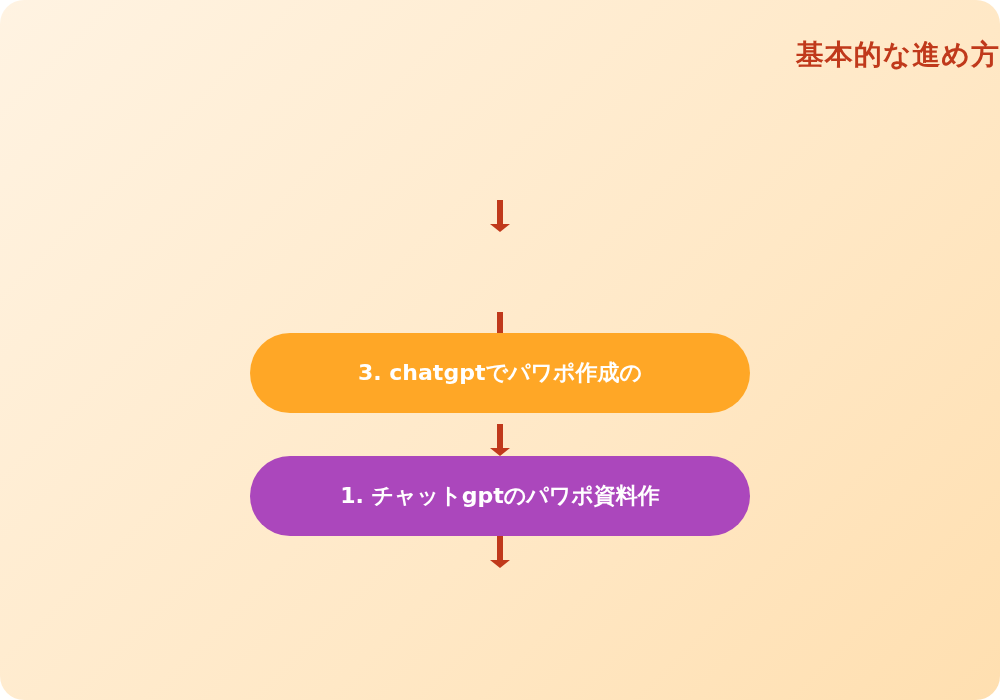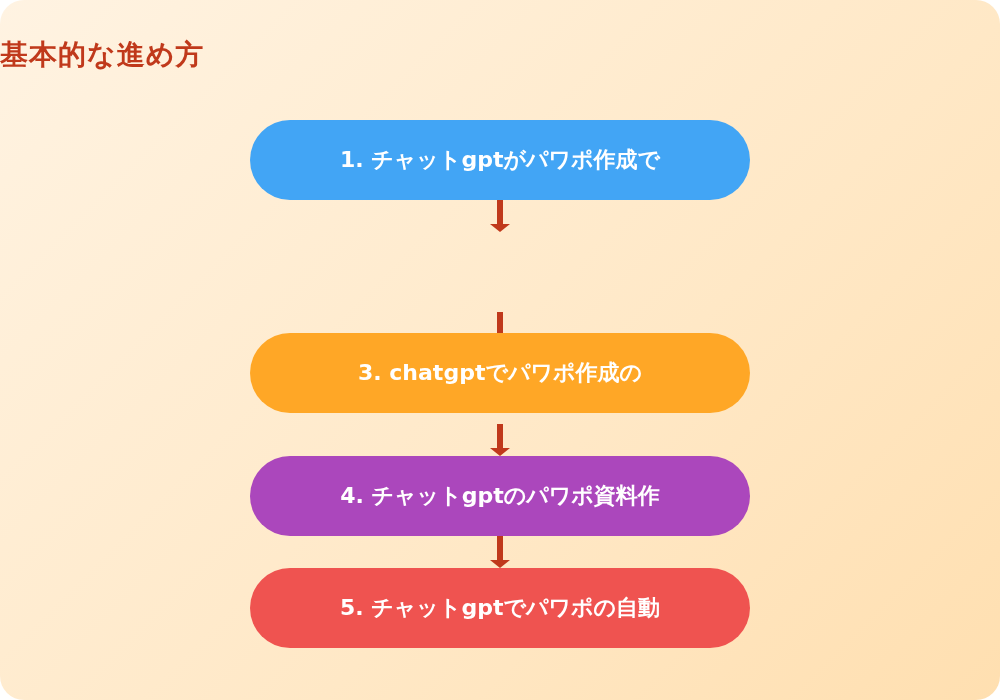--- a/index.html
+++ b/index.html
@@ -4,21 +4,21 @@
 <style>
   html, body { margin:0; padding:0; }
   body { width:1000px; height:700px; background:#ffffff; font-family:"DejaVu Sans", "Liberation Sans", sans-serif; }
   .canvas {
     position:absolute; left:0; top:0; width:1000px; height:700px;
     border-radius:24px;
     background:linear-gradient(135deg, #fff3e2 0%, #ffe8c6 60%, #ffdfb0 100%);
     overflow:hidden;
   }
   .title {
-    position:absolute; left:0; top:36px; width:1000px; text-align:left;
+    position:absolute; left:0; top:36px; width:1000px; text-align:right;
     font-size:28px; font-weight:bold; color:#c0391b; letter-spacing:1px;
   }
   .step {
     position:absolute; left:250px; width:500px; height:80px;
     border-radius:40px;
     display:flex; align-items:center; justify-content:center;
     color:#ffffff; font-size:22px; font-weight:bold;
   }
   .arrow { position:absolute; left:497px; width:6px; background:#c0391b; }
   .arrow-head {
@@ -26,37 +26,31 @@
     border-left:10px solid transparent; border-right:10px solid transparent;
     border-top:8px solid #c0391b;
   }
 </style>
 </head>
 <body>
 
 <div class="canvas">
   <div class="title">基本的な進め方</div>
 
-  <div class="step" id="s0" style="top: 120px; background: rgb(66, 165, 245);">
-      <span>1. チャットgptがパワポ作成で</span>
-    </div>
   <div class="arrow" style="top:200px;height:24px;"></div>
   <div class="arrow-head" style="top:224px;"></div>
 
   <div class="arrow" style="top:312px;height:24px;"></div>
   <div class="arrow-head" style="top:336px;"></div>
 
   <div class="step" id="s2" style="top: 333px; background: rgb(255, 167, 38);">
       <span>3. chatgptでパワポ作成の</span>
     </div>
   <div class="arrow" style="top:424px;height:24px;"></div>
   <div class="arrow-head" style="top:448px;"></div>
 
   <div class="step" id="s3" style="top: 456px; background: rgb(171, 71, 188);">
-      <span>4. チャットgptのパワポ資料作</span>
+      <span>1. チャットgptのパワポ資料作</span>
     </div>
   <div class="arrow" style="top:536px;height:24px;"></div>
   <div class="arrow-head" style="top:560px;"></div>
 
-  <div class="step" id="s4" style="top: 568px; background: rgb(239, 83, 80);">
-      <span>5. チャットgptでパワポの自動</span>
-    </div>
 </div>
 
 </body></html>

